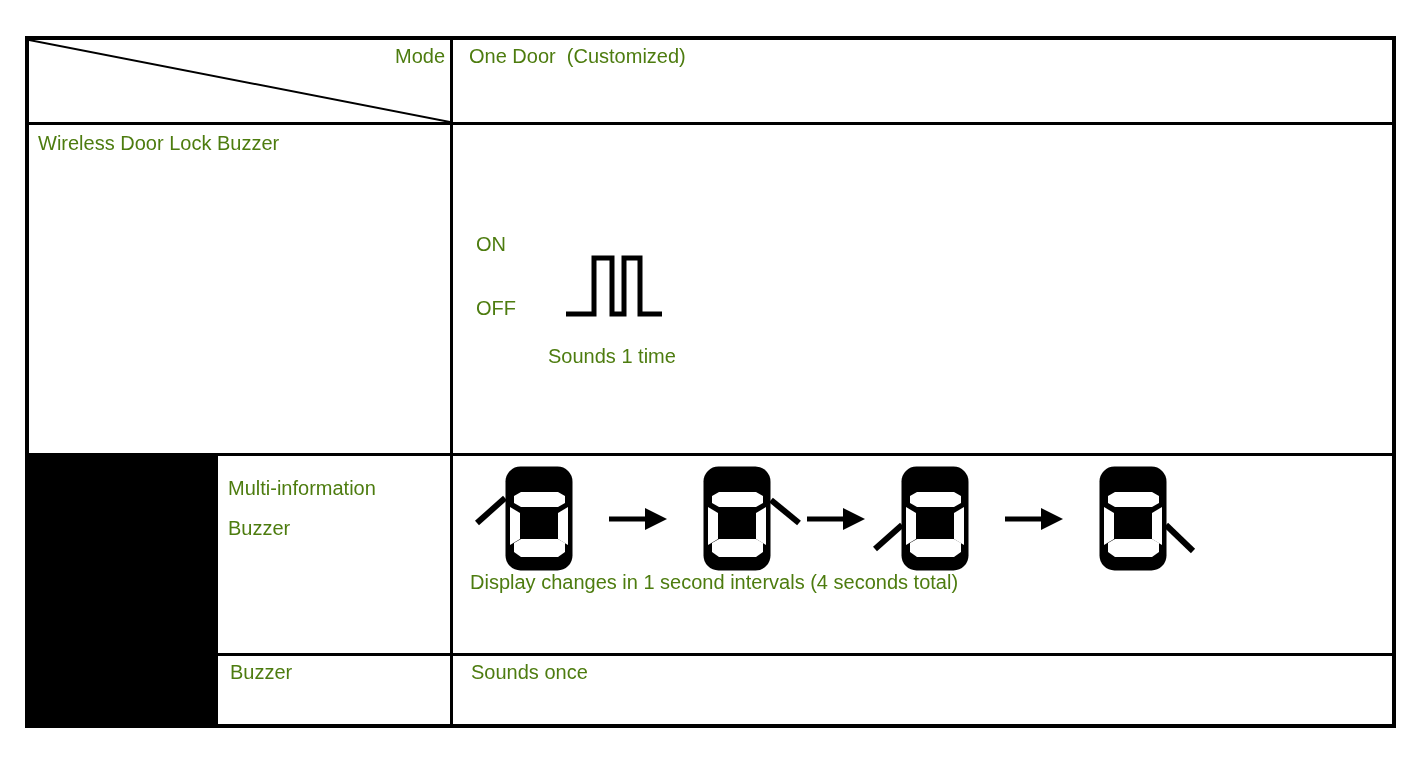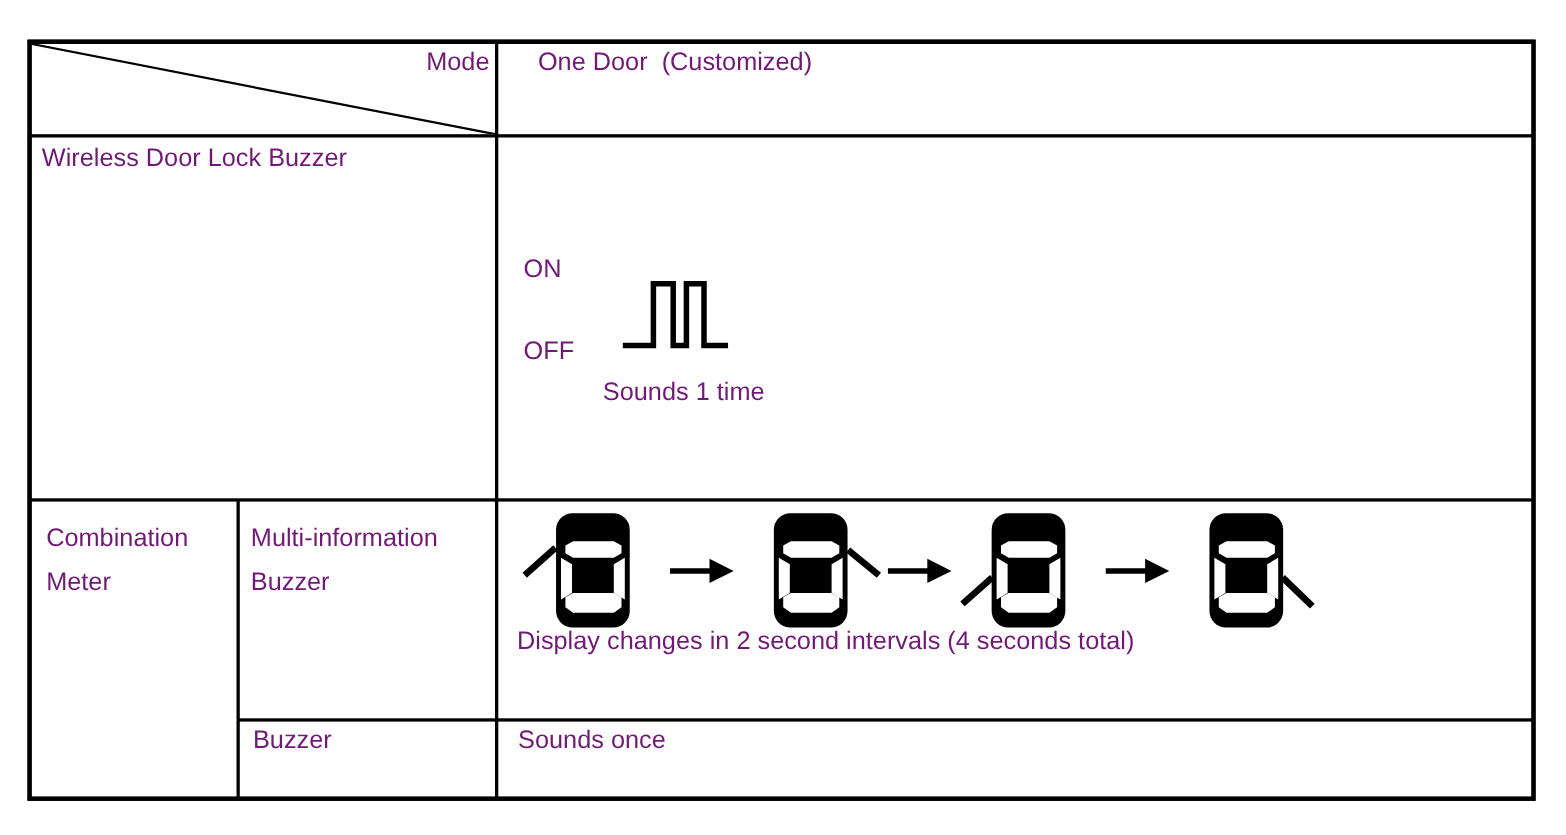--- a/index.html
+++ b/index.html
@@ -1,46 +1,46 @@
 <!DOCTYPE html>
 <html><head>
 <meta charset="utf-8">
 <style>
   html,body{margin:0;padding:0;background:#ffffff;}
   .page{
     position:relative;
     width:1424px;height:759px;
     background:#ffffff;
     font-family:"Liberation Sans","DejaVu Sans",sans-serif;
-    font-size:23px;color:#701a75;
+    font-size:20px;color:#4d7c0f;
     overflow:hidden;
   }
   .table{
     position:absolute;left:25px;top:36px;
     width:1363px;height:684px;
     border:4px solid #000;
     background:#000;
     display:grid;
     grid-template-columns:186px 232px 939px;
     grid-template-rows:82px 328px 197px 68px;
     gap:3px;
   }
   .cell{background:#fff;position:relative;box-sizing:border-box;}
   .cell-corner{grid-column:1 / 3;grid-row:1;}
   .cell-corner svg{position:absolute;left:0;top:0;}
   .mode-label{
     position:absolute;right:5px;top:0;
     line-height:30px;padding-top:1px;
   }
-  .cell-mode-value{grid-column:3;grid-row:1;padding:1px 0 0 36px;line-height:30px;white-space:pre;}
+  .cell-mode-value{grid-column:3;grid-row:1;padding:1px 0 0 16px;line-height:30px;white-space:pre;}
   .cell-wdlb-label{grid-column:1 / 3;grid-row:2;padding:3px 0 0 9px;line-height:30px;}
   .cell-wdlb-content{grid-column:3;grid-row:2;}
   .onoff{position:absolute;left:23px;line-height:30px;}
   .on-label{top:104px;text-align:center;}
-  .off-label{top:168px;margin-top:10px;}
+  .off-label{top:168px;}
   .waveform{position:absolute;left:113px;top:130px;}
   .wave-caption{position:absolute;left:95px;top:216px;line-height:30px;text-align:center;}
   .cell-combo{grid-column:1;grid-row:3 / 5;padding:12px 0 0 13px;line-height:40px;white-space:pre-line;}
   .cell-multi-label{grid-column:2;grid-row:3;padding:12px 0 0 10px;line-height:40px;white-space:pre-line;}
   .cell-multi-content{grid-column:3;grid-row:3;}
   .door-sequence{
     position:absolute;left:22px;top:9px;
     display:flex;align-items:flex-start;
   }
   .door-sequence svg.arrow{margin:42px 6px 0 6px;}
@@ -67,22 +67,20 @@
 
     <div class="cell cell-wdlb-content">
       <div class="onoff on-label">ON</div>
       <div class="onoff off-label">OFF</div>
       <svg class="waveform" width="96" height="64" viewBox="0 0 96 64">
         <polyline points="0,59 28,59 28,3 46,3 46,59 58,59 58,3 74,3 74,59 96,59" fill="none" stroke="#000" stroke-width="5"></polyline>
       </svg>
       <div class="wave-caption">Sounds 1 time</div>
     </div>
 
-    <div class="cell cell-combo">Combination
-Meter</div>
 
     <div class="cell cell-multi-label">Multi-information
 Buzzer</div>
 
     <div class="cell cell-multi-content">
       <div class="door-sequence">
           <svg width="128" height="107" viewBox="0 0 128 107">
             <rect x="30.5" y="1.5" width="67" height="104" rx="15" fill="#000000"></rect>
             <polygon points="46,27 83,27 90,31 90,38 83,42 46,42 39,38 39,31" fill="#fff"></polygon>
             <polygon points="46,74 83,74 90,78 90,87 83,92 46,92 39,87 39,78" fill="#fff"></polygon>
@@ -120,20 +118,20 @@
           </svg>
           <svg width="128" height="107" viewBox="0 0 128 107">
             <rect x="30.5" y="1.5" width="67" height="104" rx="15" fill="#000000"></rect>
             <polygon points="46,27 83,27 90,31 90,38 83,42 46,42 39,38 39,31" fill="#fff"></polygon>
             <polygon points="46,74 83,74 90,78 90,87 83,92 46,92 39,87 39,78" fill="#fff"></polygon>
             <polygon points="35,42 45,48 45,74 35,80" fill="#fff"></polygon>
             <polygon points="93,42 83,48 83,74 93,80" fill="#fff"></polygon>
             <line x1="97" y1="60" x2="124" y2="86" stroke="#000000" stroke-width="6"></line>
           </svg>
         </div>
-      <div class="display-caption">Display changes in 2 second intervals (4 seconds total)</div>
+      <div class="display-caption">Display changes in 1 second intervals (4 seconds total)</div>
     </div>
 
     <div class="cell cell-buzzer-label">Buzzer</div>
     <div class="cell cell-buzzer-value">Sounds once</div>
 
   </div>
 </div>
 
 </body></html>

